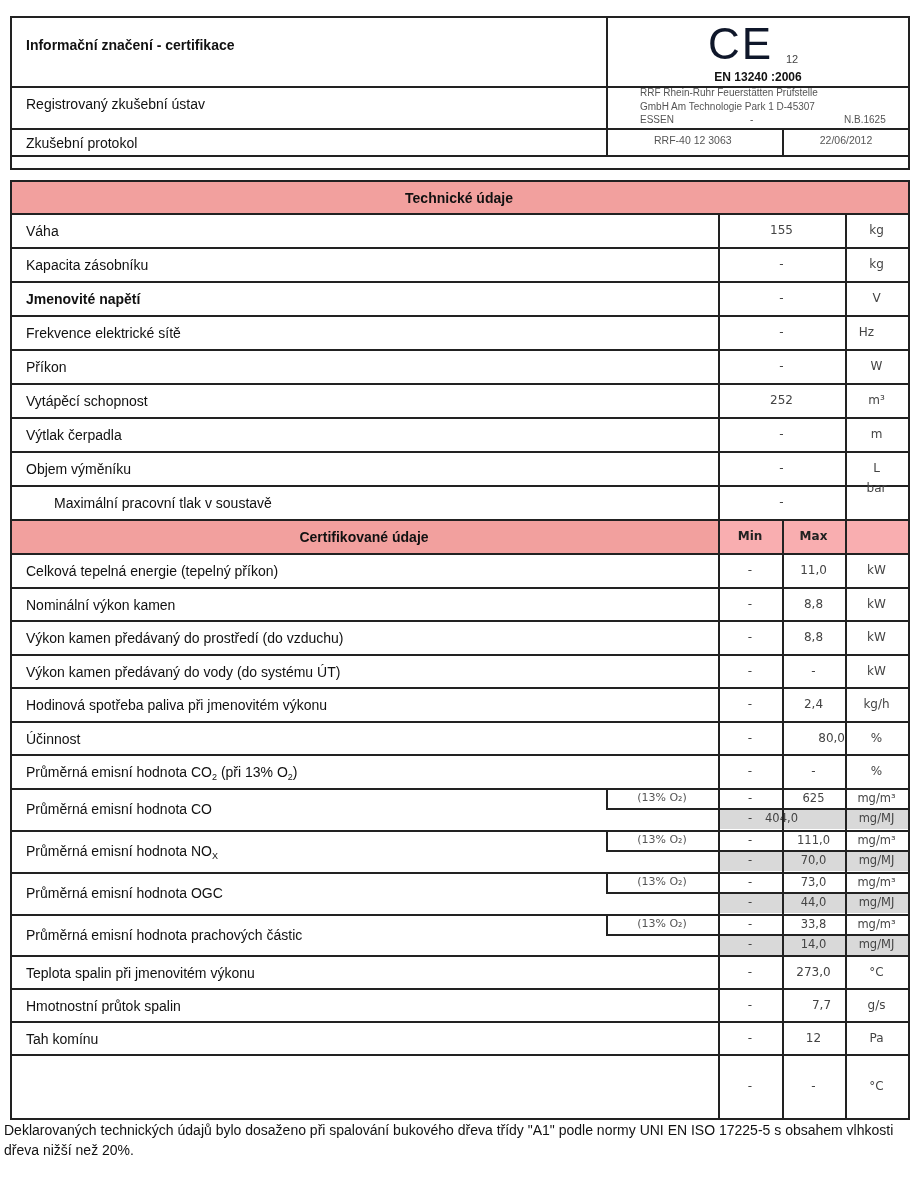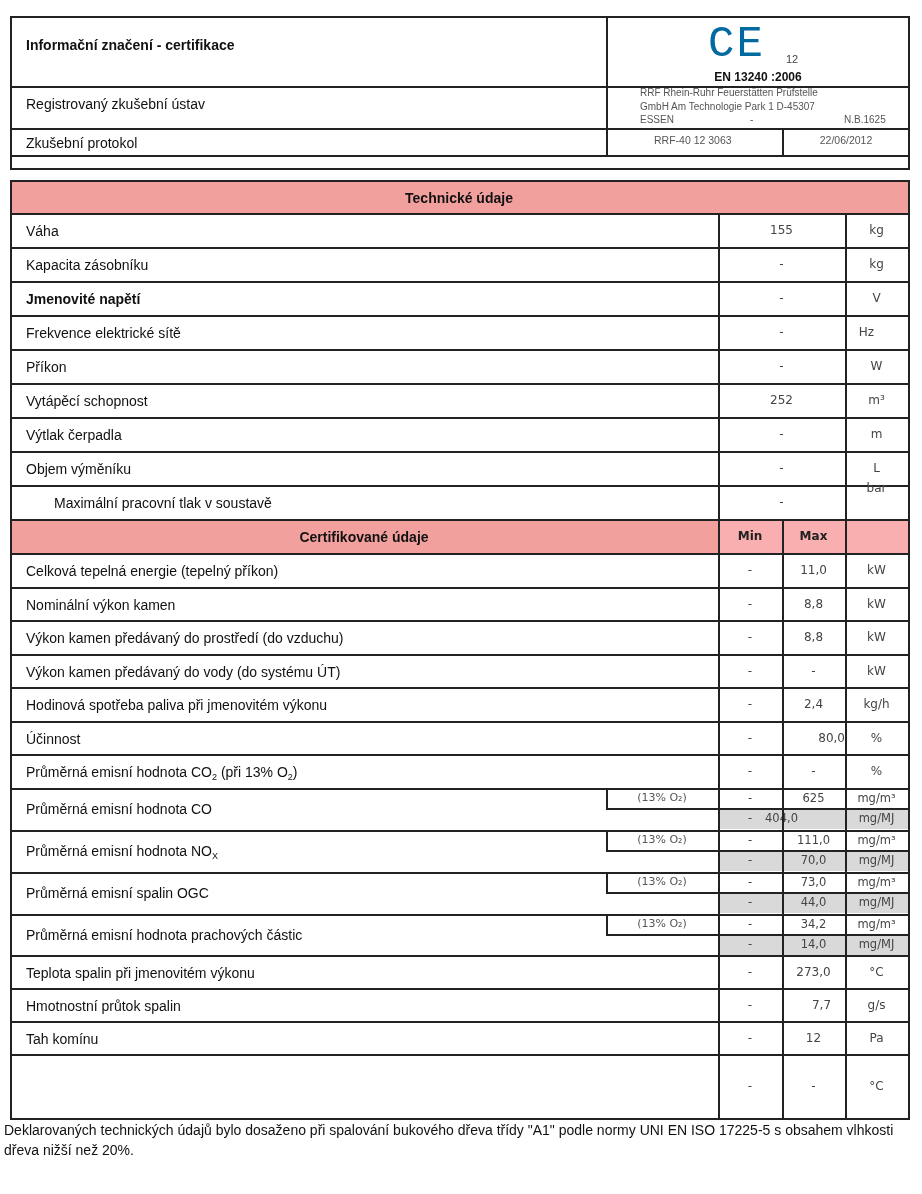--- a/index.html
+++ b/index.html
@@ -25,21 +25,21 @@
   <div class="hline" style="left:10px;top:128px;width:900px;"></div>
   <div class="hline" style="left:10px;top:155px;width:900px;"></div>
   <div class="hline" style="left:10px;top:168px;width:900px;"></div>
   <div class="vline" style="left:10px;top:16px;height:154px;"></div>
   <div class="vline" style="left:908px;top:16px;height:154px;"></div>
   <div class="vline" style="left:606px;top:16px;height:141px;"></div>
   <div class="vline" style="left:782px;top:128px;height:29px;"></div>
 
   <div class="lbl bold" style="left:26px;top:37px;">Informační značení - certifikace</div>
 
-  <div class="abs" style="left:708px;top:20px;font-family:Liberation Mono, monospace;font-size:44px;line-height:48px;letter-spacing:2px;color:#0369a1;">CE</div>
+  <div class="abs" style="left:708px;top:20px;font-family:Liberation Sans, sans-serif;font-size:44px;line-height:48px;letter-spacing:2px;color:#0f172a;">CE</div>
   <div class="abs" style="left:786px;top:53px;font-size:11px;color:#444;">12</div>
   <div class="abs bold" style="left:608px;top:70px;width:300px;text-align:center;font-size:12px;">EN 13240 :2006</div>
 
   <div class="lbl" style="left:26px;top:96px;">Registrovaný zkušební ústav</div>
   <div class="abs" style="left:640px;top:86px;font-size:10px;color:#555;line-height:14px;">
     <div>RRF Rhein-Ruhr Feuerstätten Prüfstelle</div>
     <div>GmbH Am Technologie Park 1 D-45307</div>
   </div>
   <div class="abs" style="left:640px;top:114px;font-size:10px;color:#555;">ESSEN</div>
   <div class="abs" style="left:750px;top:114px;font-size:10px;color:#555;">-</div>
@@ -154,36 +154,36 @@
     <div class="val" style="left:718px;top:833px;width:64px;font-size:11.5px;">-</div>
     <div class="val" style="left:782px;top:833px;width:63px;font-size:11.5px;">111,0</div>
     <div class="val" style="left:845px;top:833px;width:63px;font-size:11.5px;">mg/m³</div>
     <div class="val" style="left:718px;top:853px;width:64px;font-size:11.5px;">-</div>
     <div class="val" style="left:782px;top:853px;width:63px;font-size:11.5px;">70,0</div>
     <div class="val" style="left:845px;top:853px;width:63px;font-size:11.5px;">mg/MJ</div>
     <div class="hline" style="left:10px;top:872px;width:900px;"></div>
     <div class="grey" style="left:718px;top:893px;width:190px;height:20px;"></div>
     <div class="hline" style="left:606px;top:892px;width:304px;"></div>
     <div class="vline" style="left:606px;top:872px;height:22px;"></div>
-    <div class="lbl" style="left:26px;top:885px;"><span>Průměrná emisní spalin OGC</span><sub></sub></div>
+    <div class="lbl" style="left:26px;top:885px;"><span>Průměrná emisní hodnota OGC</span><sub></sub></div>
     <div class="abs" style="left:606px;top:875px;width:112px;text-align:center;font-size:11px;color:#555;font-family:'DejaVu Sans',sans-serif;">(13% O₂)</div>
     <div class="val" style="left:718px;top:875px;width:64px;font-size:11.5px;">-</div>
     <div class="val" style="left:782px;top:875px;width:63px;font-size:11.5px;">73,0</div>
     <div class="val" style="left:845px;top:875px;width:63px;font-size:11.5px;">mg/m³</div>
     <div class="val" style="left:718px;top:895px;width:64px;font-size:11.5px;">-</div>
     <div class="val" style="left:782px;top:895px;width:63px;font-size:11.5px;">44,0</div>
     <div class="val" style="left:845px;top:895px;width:63px;font-size:11.5px;">mg/MJ</div>
     <div class="hline" style="left:10px;top:914px;width:900px;"></div>
     <div class="grey" style="left:718px;top:935px;width:190px;height:20px;"></div>
     <div class="hline" style="left:606px;top:934px;width:304px;"></div>
     <div class="vline" style="left:606px;top:914px;height:22px;"></div>
     <div class="lbl" style="left:26px;top:927px;"><span>Průměrná emisní hodnota prachových částic</span><sub></sub></div>
     <div class="abs" style="left:606px;top:917px;width:112px;text-align:center;font-size:11px;color:#555;font-family:'DejaVu Sans',sans-serif;">(13% O₂)</div>
     <div class="val" style="left:718px;top:917px;width:64px;font-size:11.5px;">-</div>
-    <div class="val" style="left:782px;top:917px;width:63px;font-size:11.5px;">34,2</div>
+    <div class="val" style="left:782px;top:917px;width:63px;font-size:11.5px;">33,8</div>
     <div class="val" style="left:845px;top:917px;width:63px;font-size:11.5px;">mg/m³</div>
     <div class="val" style="left:718px;top:937px;width:64px;font-size:11.5px;">-</div>
     <div class="val" style="left:782px;top:937px;width:63px;font-size:11.5px;">14,0</div>
     <div class="val" style="left:845px;top:937px;width:63px;font-size:11.5px;">mg/MJ</div>
     <div class="hline" style="left:10px;top:955px;width:900px;"></div>
     <div class="lbl" style="left:26px;top:965px;">Teplota spalin při jmenovitém výkonu</div>
     <div class="val" style="left:718px;top:964.5px;width:64px;">-</div>
     <div class="val" style="left:782px;top:964.5px;width:63px;">273,0</div>
     <div class="val" style="left:845px;top:964.5px;width:63px;">°C</div>
     <div class="hline" style="left:10px;top:988px;width:900px;"></div>

